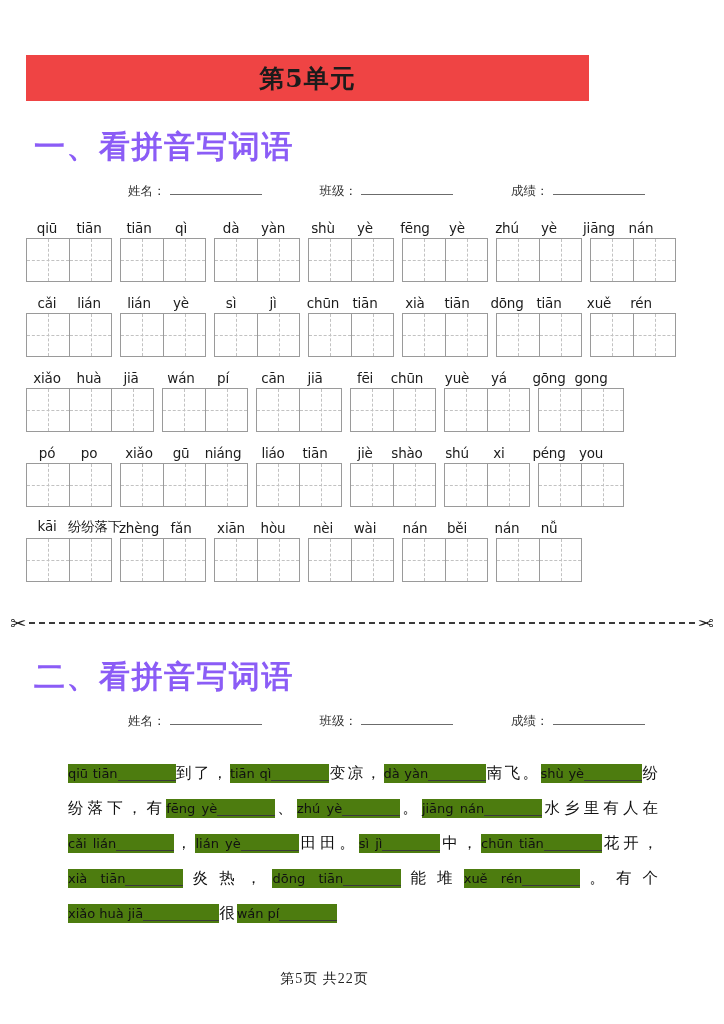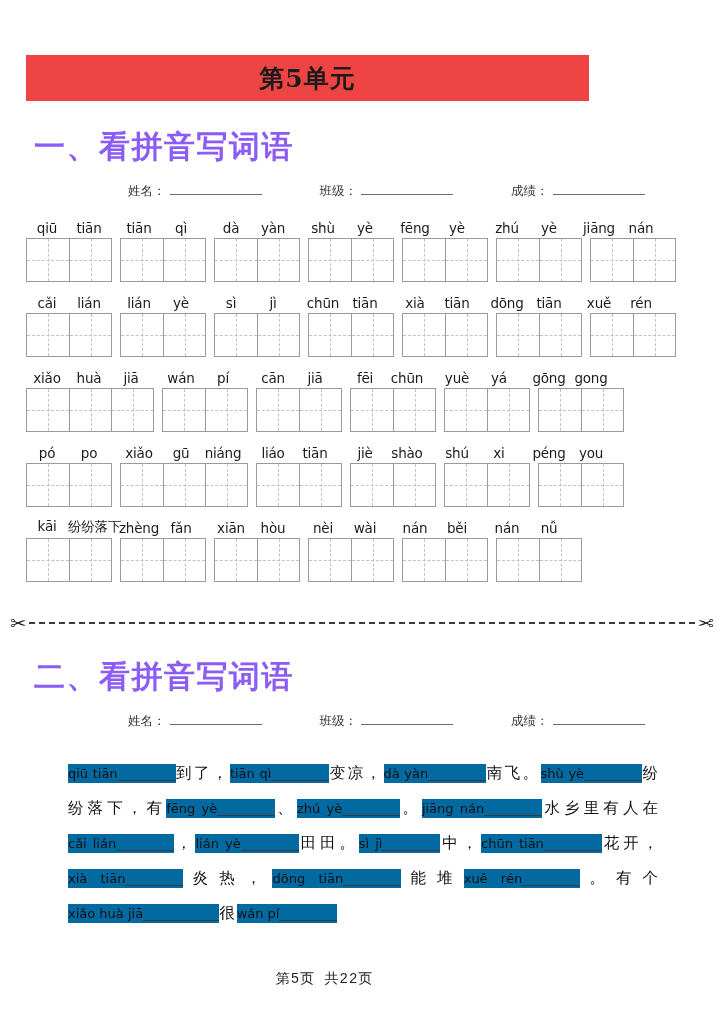--- a/index.html
+++ b/index.html
@@ -154,42 +154,42 @@
     top: 756px;
     width: 592px;
     font-family: "DejaVu Serif", "Liberation Serif", serif;
     font-size: 15.5px;
     line-height: 35px;
     color: #111;
     text-align: justify;
   }
   .hanzi { letter-spacing: 2px; }
   .py-slot {
-    background: #0369a1;
+    background: #4d7c0f;
     font-family: "DejaVu Sans", sans-serif;
     font-size: 13px;
     white-space: nowrap;
     padding: 2px 0;
   }
   .py-blank {
     display: inline-block;
     width: 58px;
     border-bottom: 1px solid #3a3a3a;
     vertical-align: -3px;
   }
   .py-blank.wide { width: 76px; }
 
   
   .footer {
     position: absolute;
     left: 0;
     top: 970px;
     width: 649px;
     text-align: center;
-    font-family: Liberation Mono, monospace;
+    font-family: Liberation Serif, serif;
     font-size: 14px;
     color: #222;
     letter-spacing: 1px;
   }
 </style>
 </head>
 <body>
 
 <div class="title-banner">
   <span class="title-text">第5单元</span>

